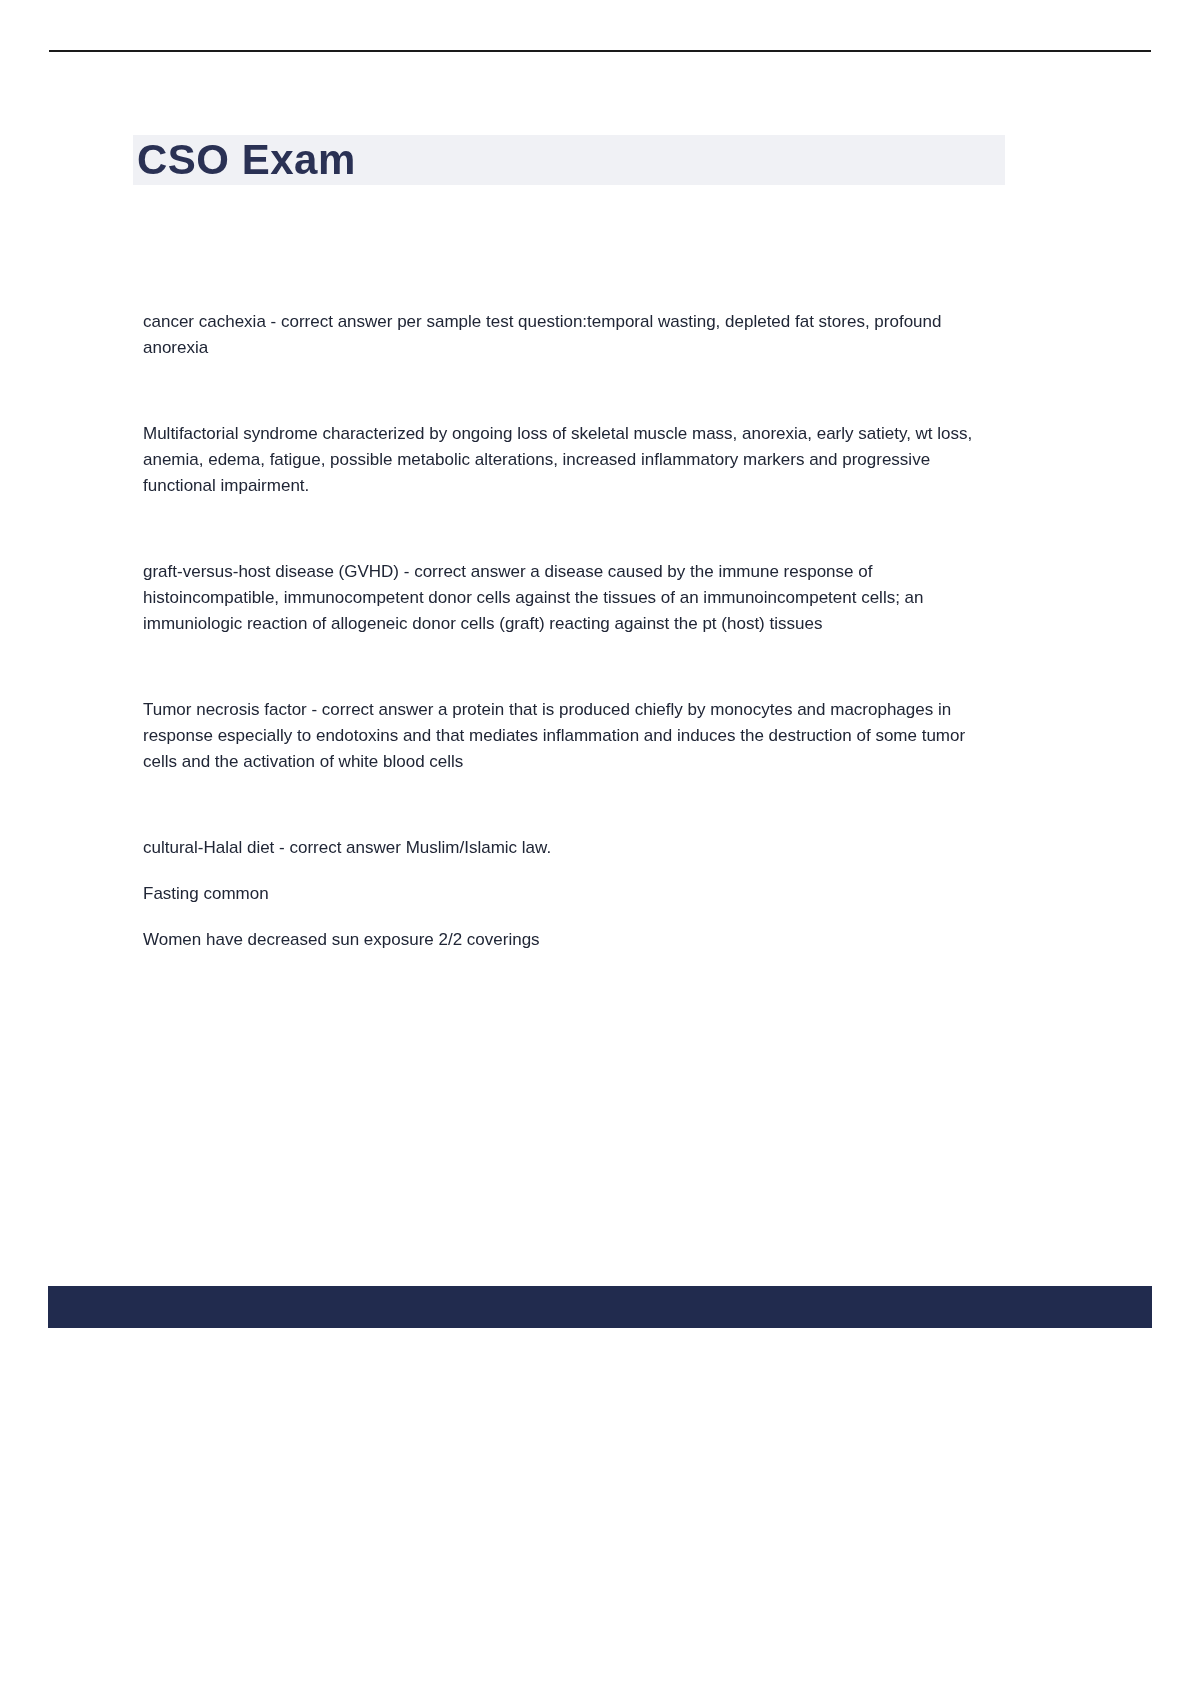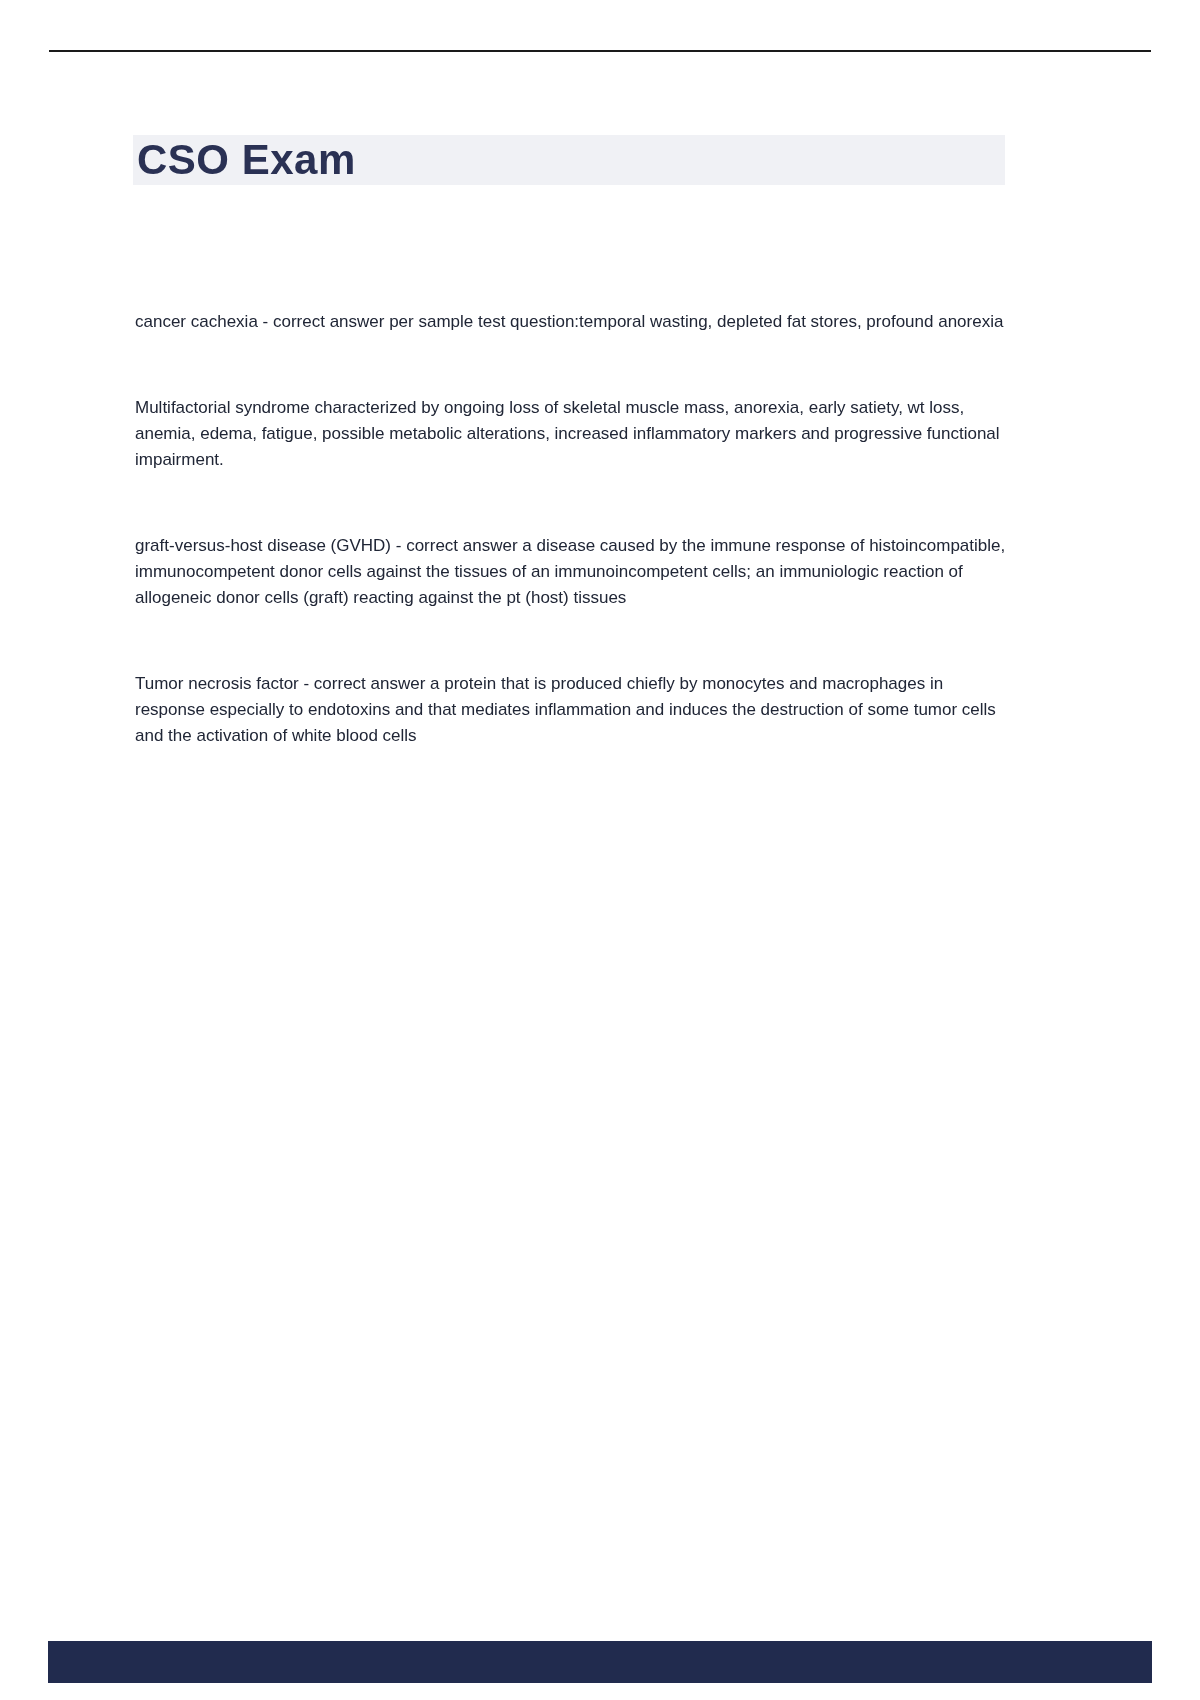--- a/index.html
+++ b/index.html
@@ -15,21 +15,21 @@
   body {
     width: 1200px;
     height: 1700px;
     background: var(--page-bg);
     font-family: "Liberation Sans", "DejaVu Sans", sans-serif;
     color: var(--body-text);
   }
   .page {
     position: relative;
     width: 1200px;
-    height: 1683px;
+    height: 1328px;
     overflow: hidden;
   }
   .top-rule {
     position: absolute;
     left: 49px;
     right: 49px;
     top: 50px;
     height: 2px;
     background: var(--top-rule);
   }
@@ -43,21 +43,21 @@
     font-weight: 700;
     padding: 1px 0 1px 4px;
     letter-spacing: 0.5px;
   }
   .content {
     margin: 124px 0 0 135px;
     width: 872px;
     font-size: 17px;
     line-height: 26px;
   }
-  .content p { margin: 0; }
+  .content p { margin: 8px; }
   .content p + p { margin-top: 20px; }
   .block + .block { margin-top: 60px; }
   .footer-bar {
     position: absolute;
     left: 48px;
     right: 48px;
     bottom: 0;
     height: 42px;
     background: var(--footer-bar);
   }
@@ -83,17 +83,22 @@
 
     <section class="block">
       <p>graft-versus-host disease (GVHD) - correct answer a disease caused by the immune response of histoincompatible, immunocompetent donor cells against the tissues of an immunoincompetent cells; an immuniologic reaction of allogeneic donor cells (graft) reacting against the pt (host) tissues</p>
     </section>
 
     <section class="block">
       <p>Tumor necrosis factor - correct answer a protein that is produced chiefly by monocytes and macrophages in response especially to endotoxins and that mediates inflammation and induces the destruction of some tumor cells and the activation of white blood cells</p>
     </section>
 
 
+    <section class="block">
+      <p>cultural-Halal diet - correct answer Muslim/Islamic law.</p>
+      <p>Fasting common</p>
+      <p>Women have decreased sun exposure 2/2 coverings</p>
+    </section>
 
   </main>
 
   <div class="footer-bar"></div>
 </div>
 
 </body></html>

